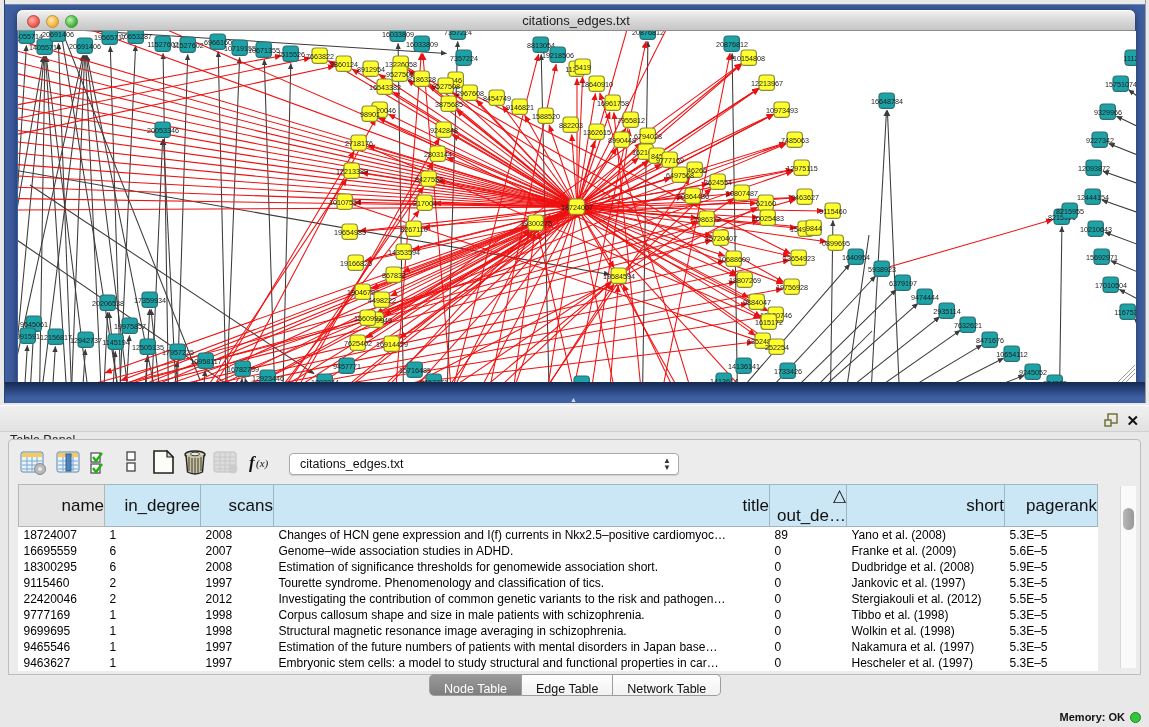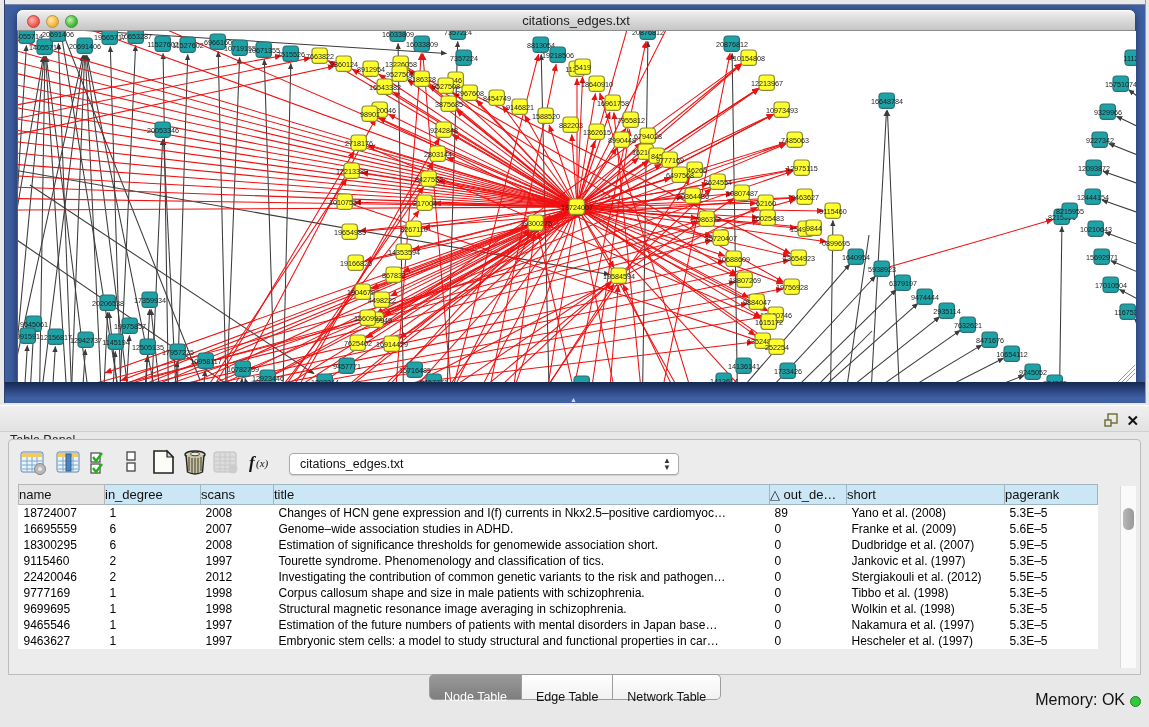--- a/index.html
+++ b/index.html
@@ -18,30 +18,30 @@
 .panel { position:absolute; left:0; top:403px; width:1149px; height:324px; background:#e8e8e8; }
 .phead { position:absolute; left:0; top:2px; width:1149px; height:27px; background:linear-gradient(#f0f0f0,#e2e2e2); border-top:1px solid #fdfdfd; border-bottom:1px solid #cfcfcf; }
 .phead .t { position:absolute; left:10px; top:7px; font-size:12.5px; color:#222;margin-top:20px; }
 .fico { position:absolute; right:31px; top:7px; width:14px; height:14px; }
 .xico { position:absolute; right:10px; top:6px; font-size:15px; font-weight:bold; color:#111; }
 .content { position:absolute; left:8px; top:36px; width:1133px; height:236px; background:#ececec; border:1px solid #bcbcbc; border-radius:4px 4px 0 0; }
 .toolbar { position:absolute; left:0; top:0; width:100%; height:45px; }
 .combo { position:absolute; left:280px; top:13px; width:390px; height:22px; background:#fff; border:1px solid #a9a9a9; border-radius:4px; font-size:12.5px; color:#111; line-height:20px; padding-left:10px; box-shadow:0 1px 1px rgba(0,0,0,.12); }
 .combo .step { position:absolute; right:7px; top:3px; font-size:8px; color:#333; line-height:7px; text-align:center; }
 table.grid { position:absolute; left:9px; top:44px; border-collapse:collapse; table-layout:fixed; font-size:12px; background:#fff; }
-table.grid th { background:#cbe6f5; font-weight:normal; font-size:13px; border:1px solid #9fb6c2; border-top:1px solid #9fb6c2; height:20px; padding:0; text-align:left; color:#111; }
+table.grid th { background:#cbe6f5; font-weight:normal; font-size:17px; border:1px solid #9fb6c2; border-top:1px solid #9fb6c2; height:20px; padding:0; text-align:right; color:#111; }
 table.grid th.c0 { background:#e4e4e4; border-color:#b5b5b5; }
 table.grid td { height:16px; padding:0 0 0 5px; white-space:nowrap; overflow:hidden; color:#000; }
 table.grid td.c1,table.grid td.c2 { }
 .tabs { position:absolute; left:429px; top:271px; height:22px; display:flex; font-size:12.5px; }
-.tab { height:22px; line-height:21px; padding:12px 14px; background:linear-gradient(#ffffff,#f1f1f1); border:1px solid #9d9d9d; border-left:none; color:#111; }
+.tab { height:22px; line-height:21px; padding:4px 14px; background:linear-gradient(#ffffff,#f1f1f1); border:1px solid #9d9d9d; border-left:none; color:#111; }
 .tab.first { border-left:1px solid #9d9d9d; border-radius:5px 0 0 5px; }
 .tab.last { border-radius:0 5px 5px 0;text-align:right; }
 .tab.sel { background:linear-gradient(#9a9a9a,#7e7e7e); color:#fff; }
-.status { position:absolute; right:8px; top:288px; font-size:16px; color:#111; }
+.status { position:absolute; right:8px; top:308px; font-size:11px; color:#111;font-weight:bold; }
 .status .dot { display:inline-block; width:11px; height:11px; border-radius:50%; background:#2fca3a; border:1px solid #2b7a2b; vertical-align:-2px; margin-left:5px; }
 .vsb { position:absolute; left:1111px; top:46px; width:16px; height:182px; background:#fafafa; border-left:1px solid #d8d8d8; }
 .vsb .thumb { position:absolute; left:2px; top:22px; width:11px; height:22px; border-radius:6px; background:linear-gradient(90deg,#b8b8b8,#989898); }
 .splitgrip { position:absolute; left:570px; top:397px; width:10px; height:6px; color:#cfd6e6; font-size:7px; line-height:5px; }
 </style></head>
 <body>
 <div class="desktop">
   <div class="win">
     <div class="titlebar">
         <div class="t">citations_edges.txt</div>
@@ -715,21 +715,21 @@
             <td class="c4">0</td>
             <td class="c5">Franke et al. (2009)</td>
             <td class="c6">5.6E–5</td>
           </tr>
 <tr>
             <td class="c0">18300295</td>
             <td class="c1">6</td>
             <td class="c2">2008</td>
             <td class="c3">Estimation of significance thresholds for genomewide association short.</td>
             <td class="c4">0</td>
-            <td class="c5">Dudbridge et al. (2007)</td>
+            <td class="c5">Dudbridge et al. (2008)</td>
             <td class="c6">5.9E–5</td>
           </tr>
 <tr>
             <td class="c0">9115460</td>
             <td class="c1">2</td>
             <td class="c2">1997</td>
             <td class="c3">Tourette syndrome. Phenomenology and classification of tics.</td>
             <td class="c4">0</td>
             <td class="c5">Jankovic et al. (1997)</td>
             <td class="c6">5.3E–5</td>

